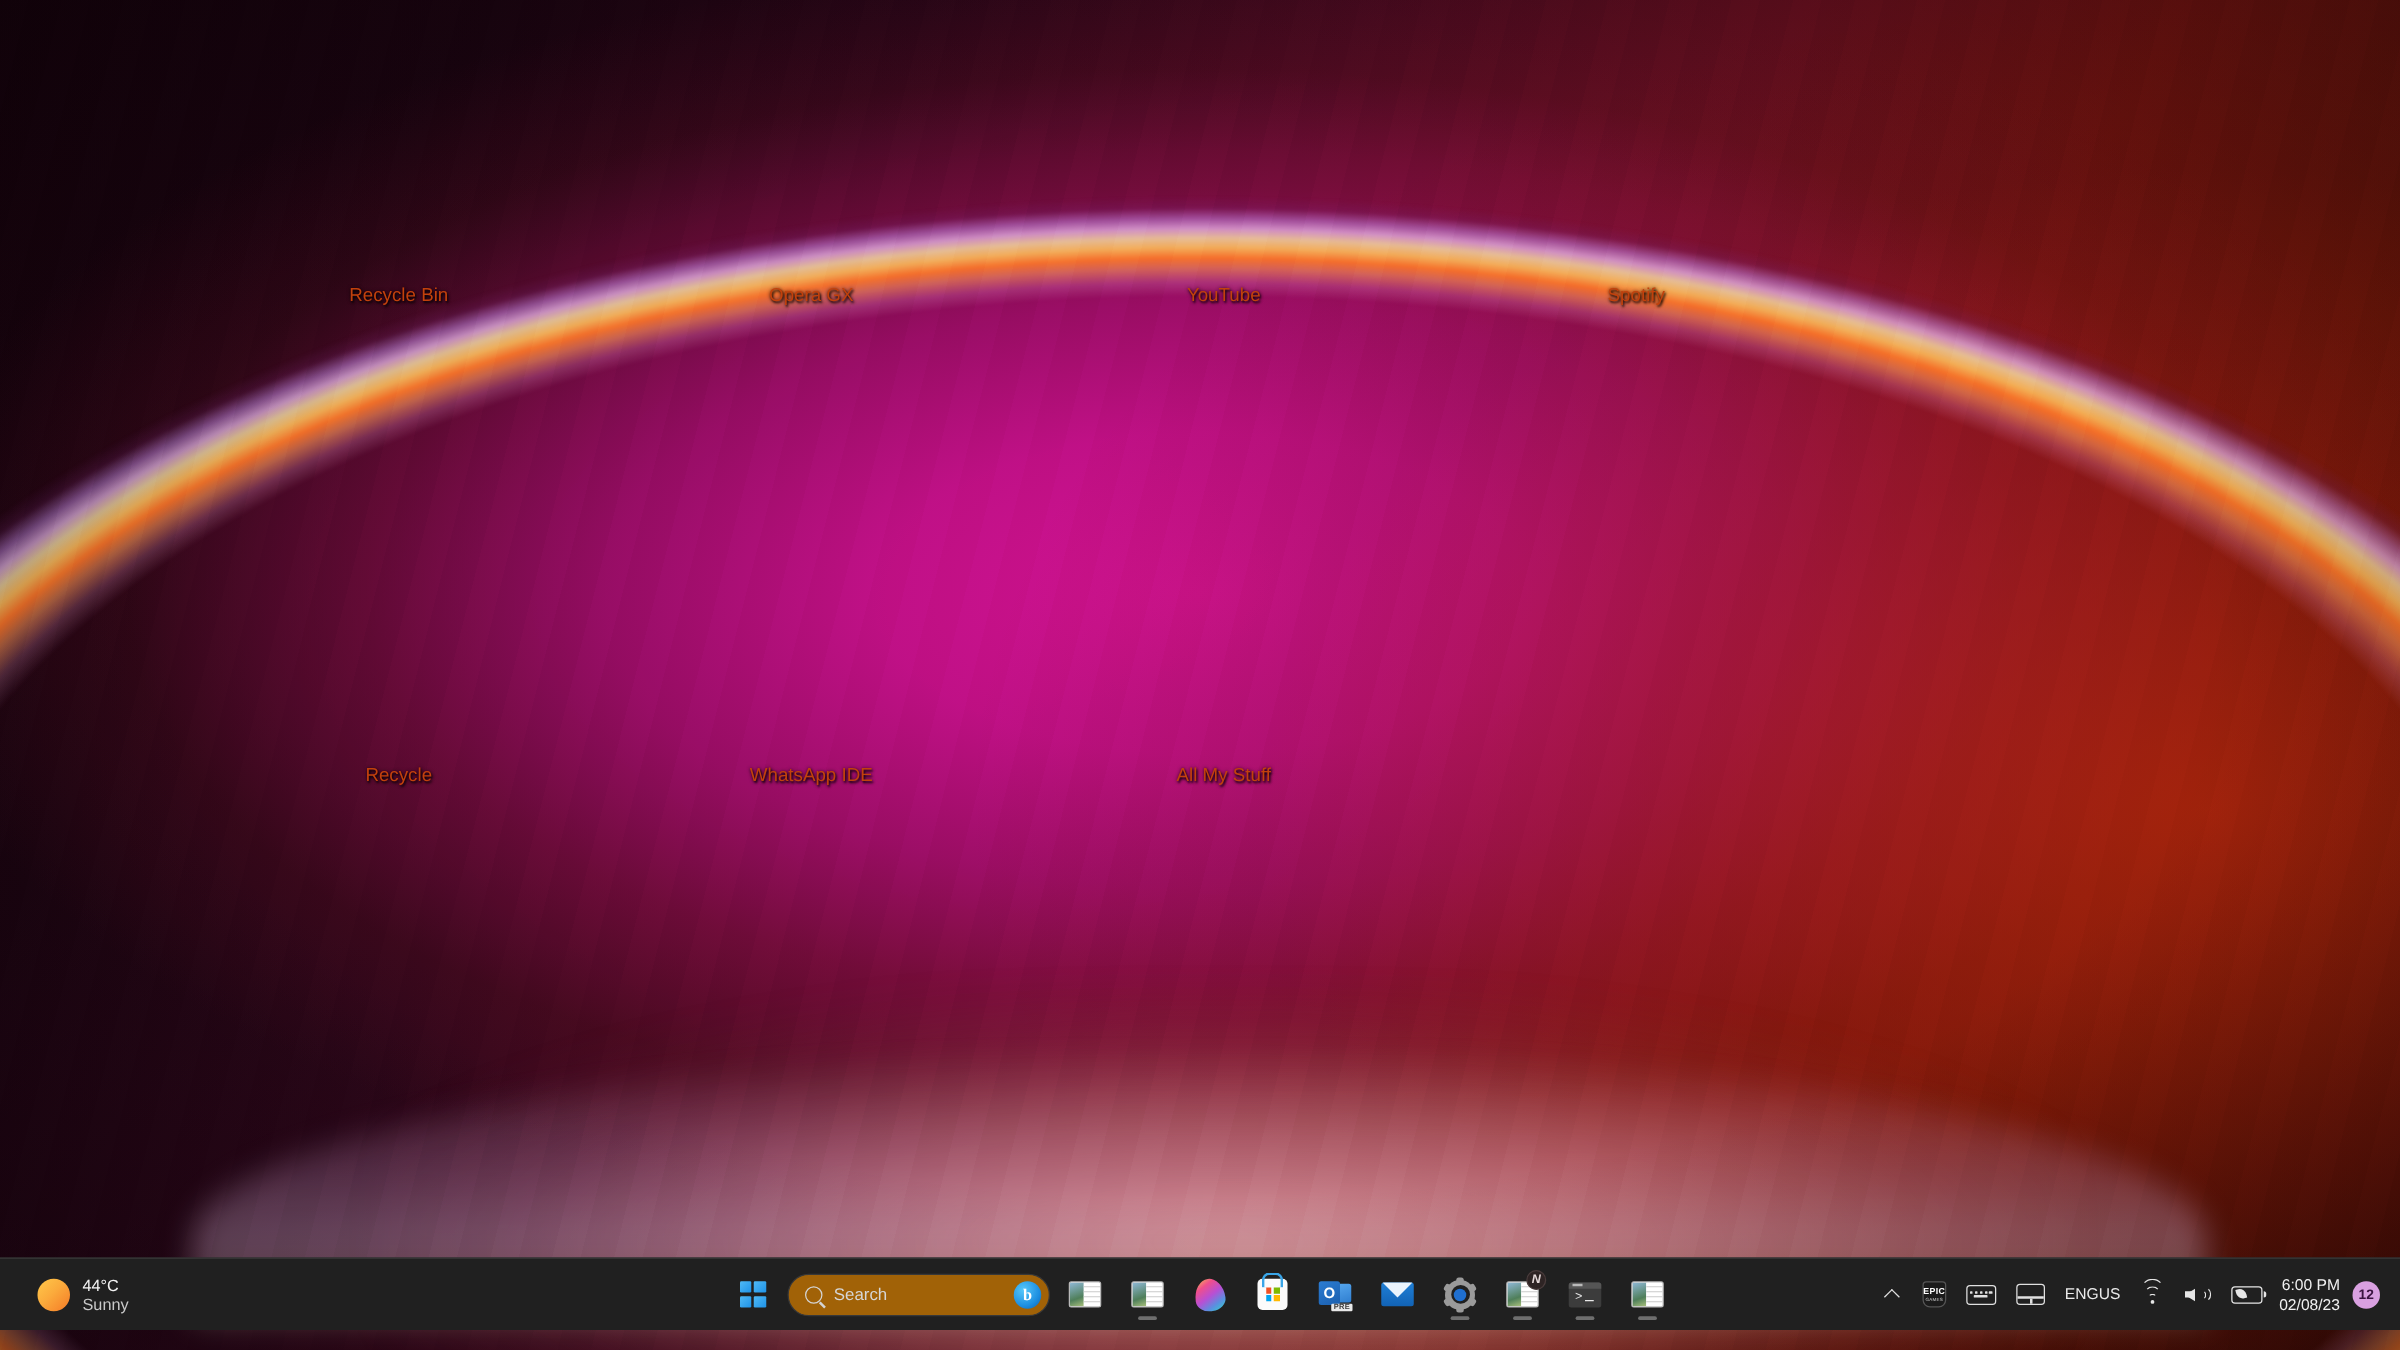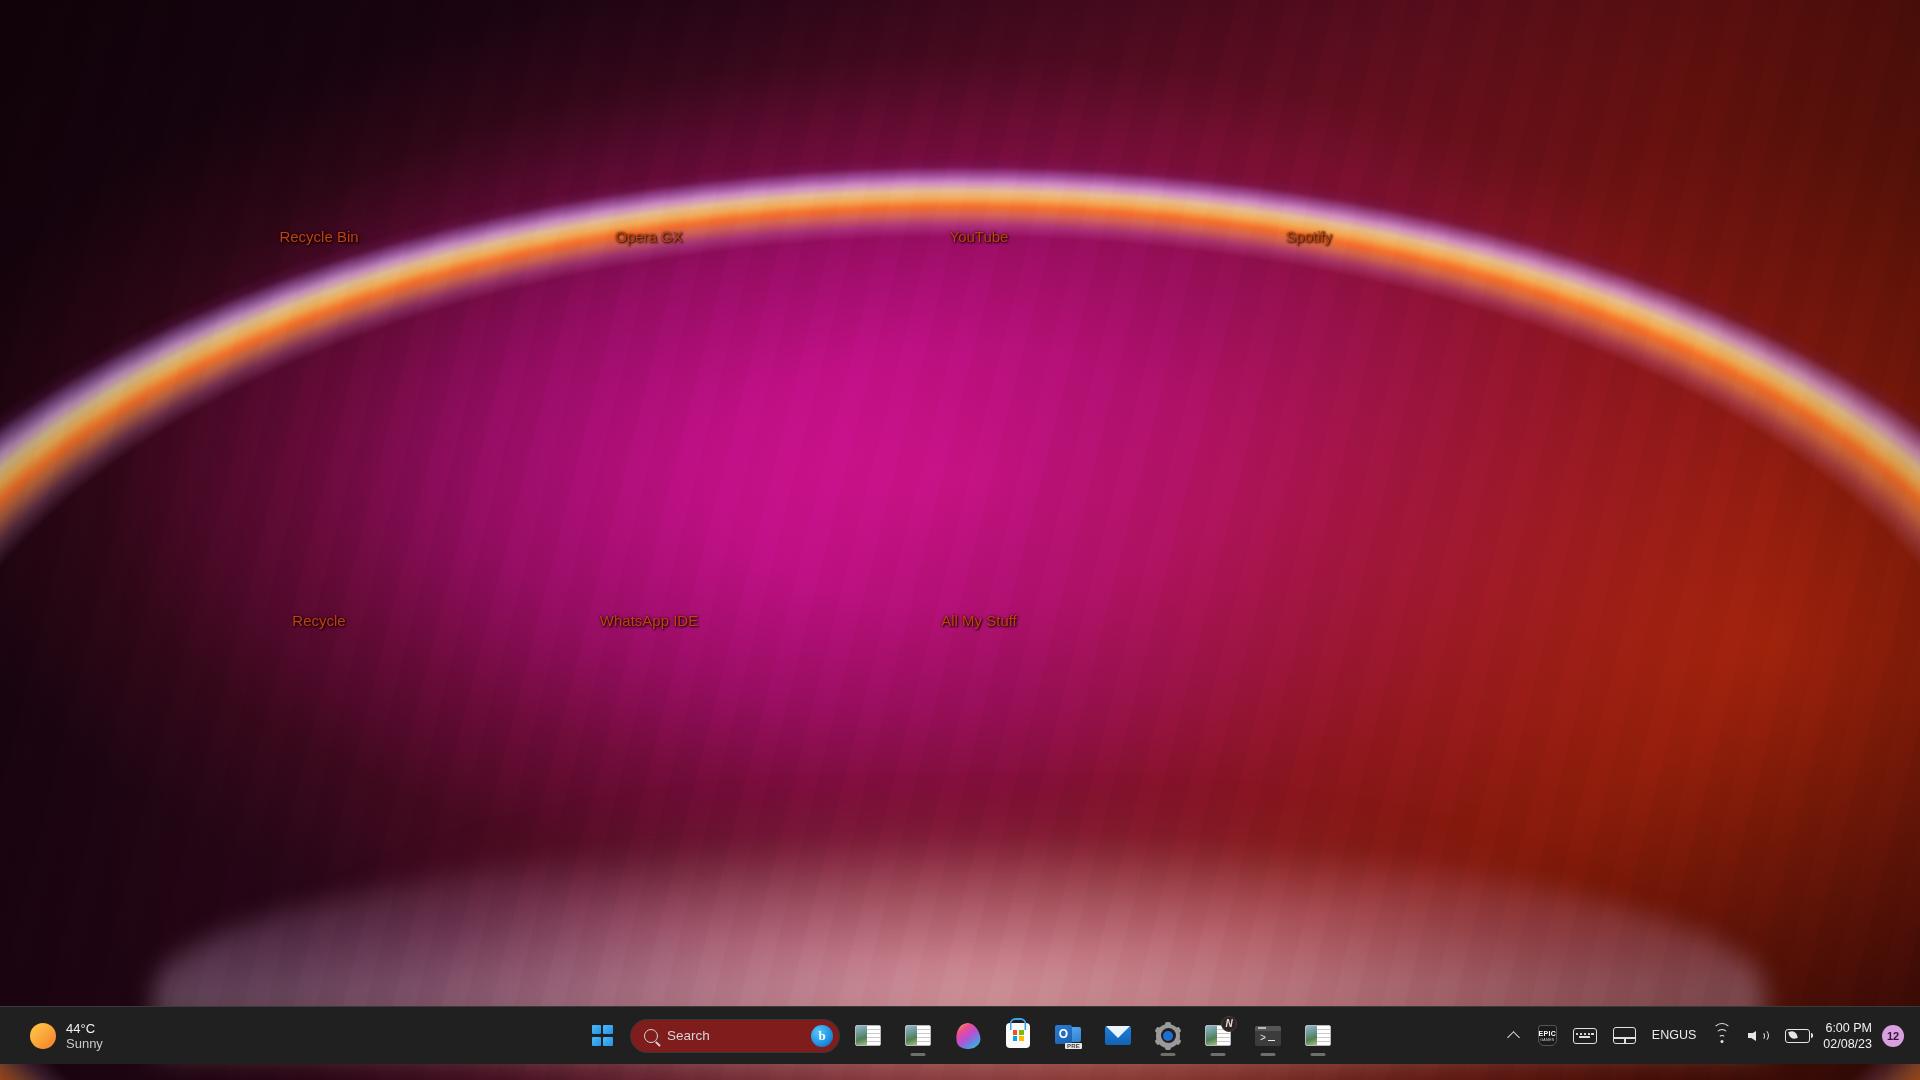--- a/index.html
+++ b/index.html
@@ -161,21 +161,21 @@
 
   
   .winlogo { width:21px; height:21px; display:grid;
     grid-template-columns:1fr 1fr; grid-template-rows:1fr 1fr; gap:2.4px; }
   .winlogo i { background:linear-gradient(135deg,#4fb9f5 0%,#1f93e8 100%);
     border-radius:1px; display:block; }
 
   
   #searchbox {
     width:210px; height:34px; border-radius:17px;
-    background:#7f1d1d; border:1px solid #383838;
+    background:#a16207; border:1px solid #383838;
     display:flex; align-items:center; gap:9px; padding:0 6px 0 13px;
   }
   #searchbox .mag {
     width:14px; height:14px; border:1.6px solid #d4d4d4; border-radius:50%;
     position:relative; flex:none;
   }
   #searchbox .mag::after {
     content:""; position:absolute; right:-4px; bottom:-3px;
     width:6px; height:1.7px; background:#d4d4d4; transform:rotate(45deg);
   }

